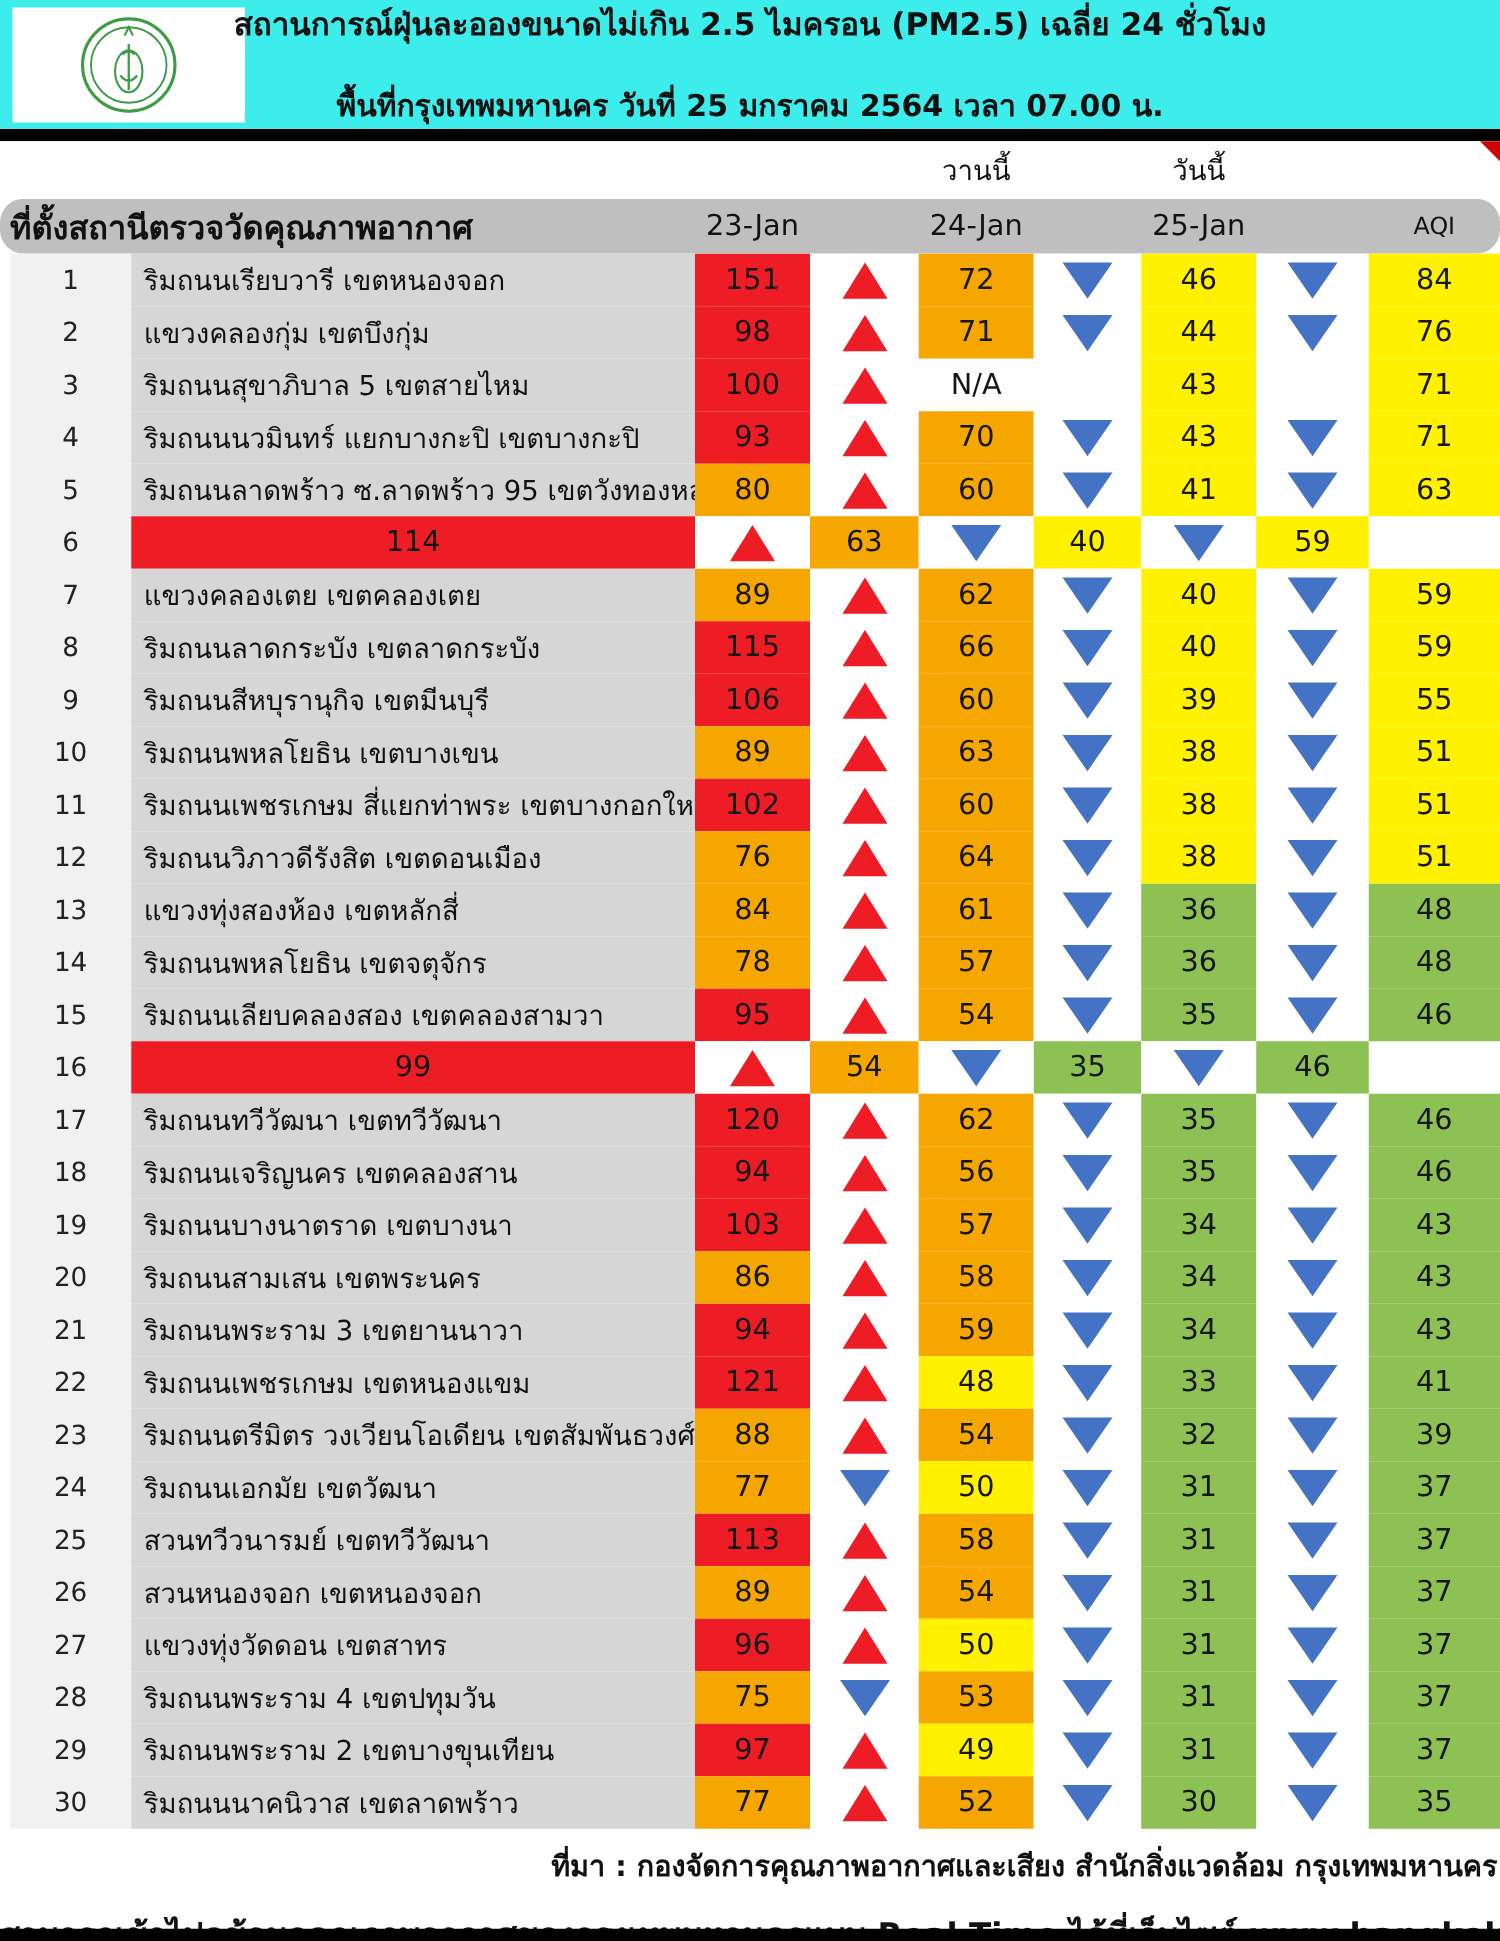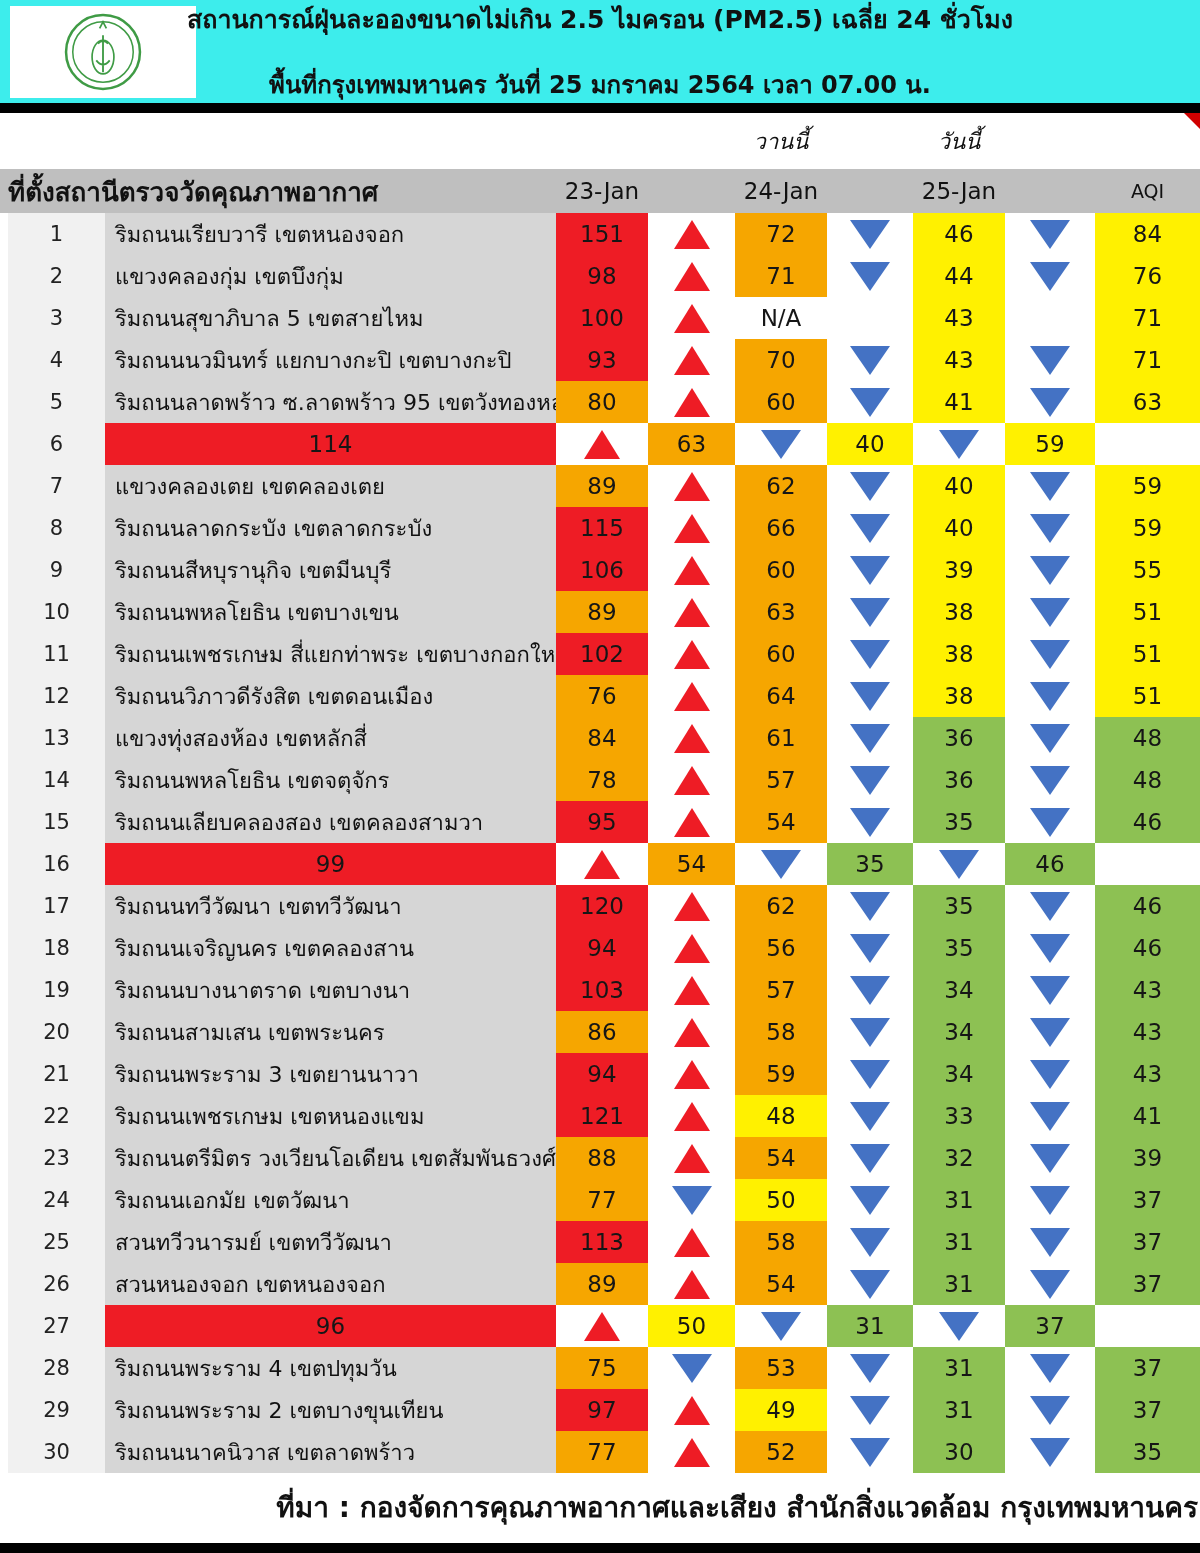--- a/index.html
+++ b/index.html
@@ -24,29 +24,29 @@
   .titles{position:absolute;left:0;top:0;width:100%;height:100%;display:flex;flex-direction:column;justify-content:center;gap:26px;text-align:center;}
   .title1{font-size:25px;font-weight:bold;}
   .title2{font-size:24px;font-weight:bold;}
 
   .black-bar{width:100%;height:10px;background:#000;}
 
   
   .grid{display:grid;grid-template-columns:97px 451px 92px 87px 92px 86px 92px 90px 1fr;padding-left:8px;}
 
   
-  .subheader{position:relative;height:56px;background:#fff;font-style:italic;}
+  .subheader{position:relative;height:46px;background:#fff;}
   .subheader .grid{height:100%;}
   .group-label{font-size:22px;text-align:center;align-self:center;}
   .corner-flag{position:absolute;right:0;top:0;width:0;height:0;
     border-top:16px solid #d00000;border-left:16px solid transparent;}
 
   
   .colhead{height:44px;background:var(--grayhead);}
-  .colhead.grid{align-items:center;}
+  .colhead.grid{align-items:center;border-radius:19px;}
   .ch-station{font-size:26px;font-weight:bold;white-space:nowrap;}
   .ch-day{font-size:23px;text-align:center;}
   .ch-aqi{font-size:19px;text-align:center;}
 
   
   .tbody{background:#fff;}
   .row{height:42px;}
   .cell{display:flex;align-items:center;justify-content:center;font-size:23px;height:100%;}
   .cell.num{background:var(--numgray);font-size:21px;color:#222;}
   .cell.station{background:var(--rowgray);justify-content:flex-start;padding-left:10px;font-size:22px;white-space:nowrap;overflow:hidden;}
@@ -56,21 +56,21 @@
   .c-orange{background:var(--orange);}
   .c-yellow{background:var(--yellow);}
   .c-green{background:var(--green);}
   .c-white{background:#fff;}
 
   .tri{display:inline-block;width:0;height:0;}
   .tri.up{border-left:18px solid transparent;border-right:18px solid transparent;border-bottom:29px solid var(--red);}
   .tri.down{border-left:20px solid transparent;border-right:20px solid transparent;border-top:29px solid var(--blue);}
 
   
-  .source{margin-top:12px;padding-right:2px;text-align:right;font-size:28px;font-weight:bold;white-space:nowrap;}
+  .source{margin-top:12px;padding-right:2px;text-align:right;font-size:23px;font-weight:bold;white-space:nowrap;}
   .website{margin-top:16px;padding-right:14px;text-align:right;font-size:26px;font-weight:bold;white-space:nowrap;}
   .bottom-bar{position:absolute;left:0;bottom:0;width:100%;height:10px;background:#000;}
 
   svg .seal{stroke:#3f9b45;fill:none;}
 </style>
 </head>
 <body>
 
 <div class="page">
 
@@ -550,20 +550,21 @@
           <span class="tri down"></span>
         </div>
         <div class="cell val c-green">31</div>
         <div class="cell arr">
           <span class="tri down"></span>
         </div>
         <div class="cell val c-green">37</div>
       </div>
       <div class="row grid">
         <div class="cell num">27</div>
+        <div class="cell station">แขวงทุ่งวัดดอน เขตสาทร</div>
         <div class="cell val c-red">96</div>
         <div class="cell arr">
           <span class="tri up"></span>
         </div>
         <div class="cell val c-yellow">50</div>
         <div class="cell arr">
           <span class="tri down"></span>
         </div>
         <div class="cell val c-green">31</div>
         <div class="cell arr">

